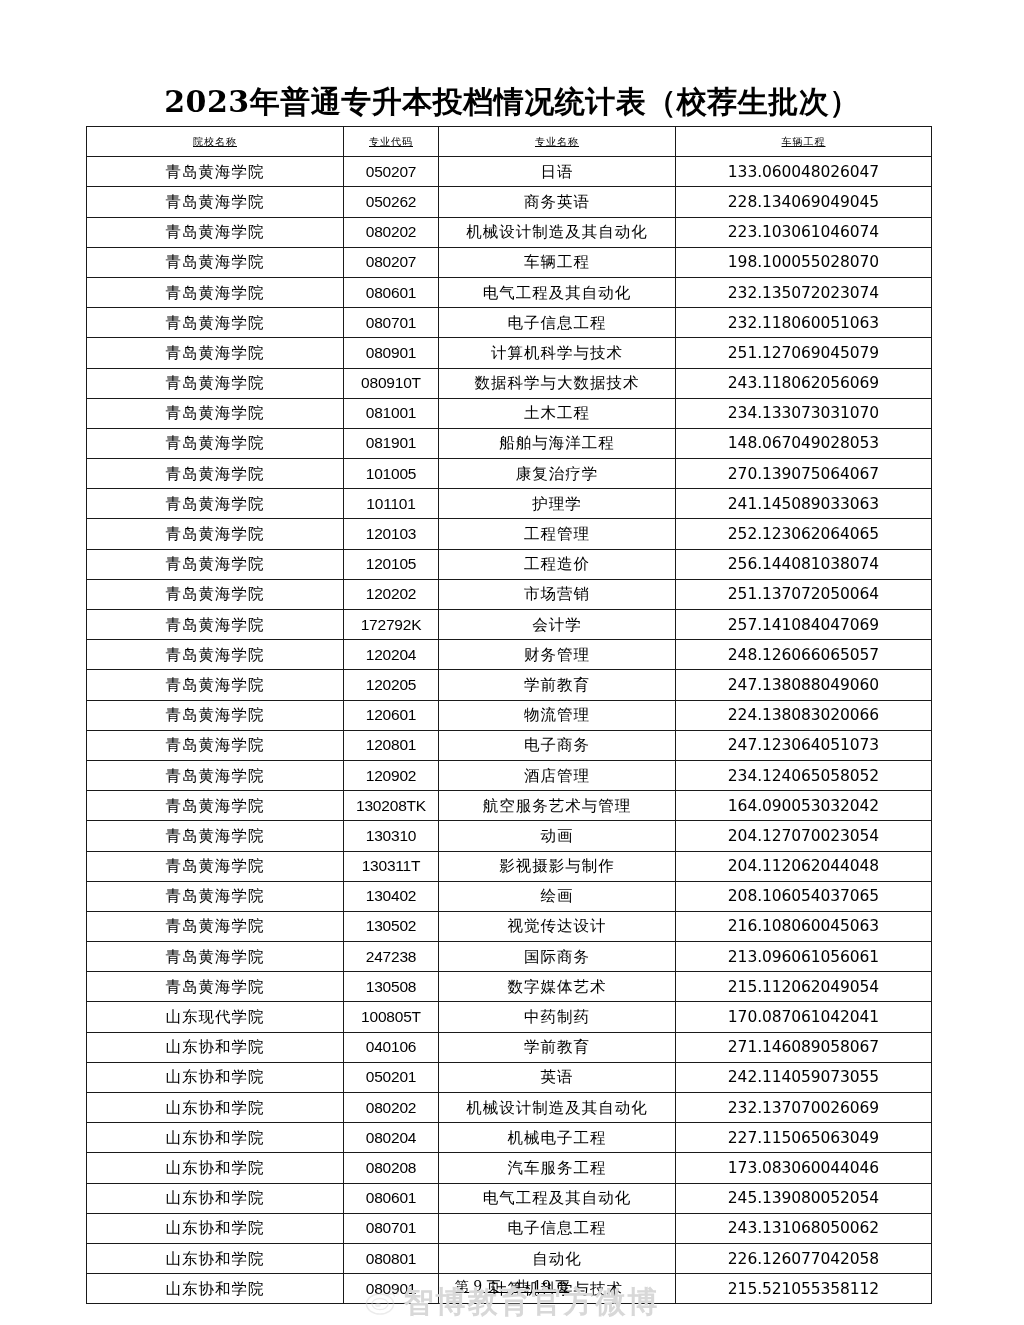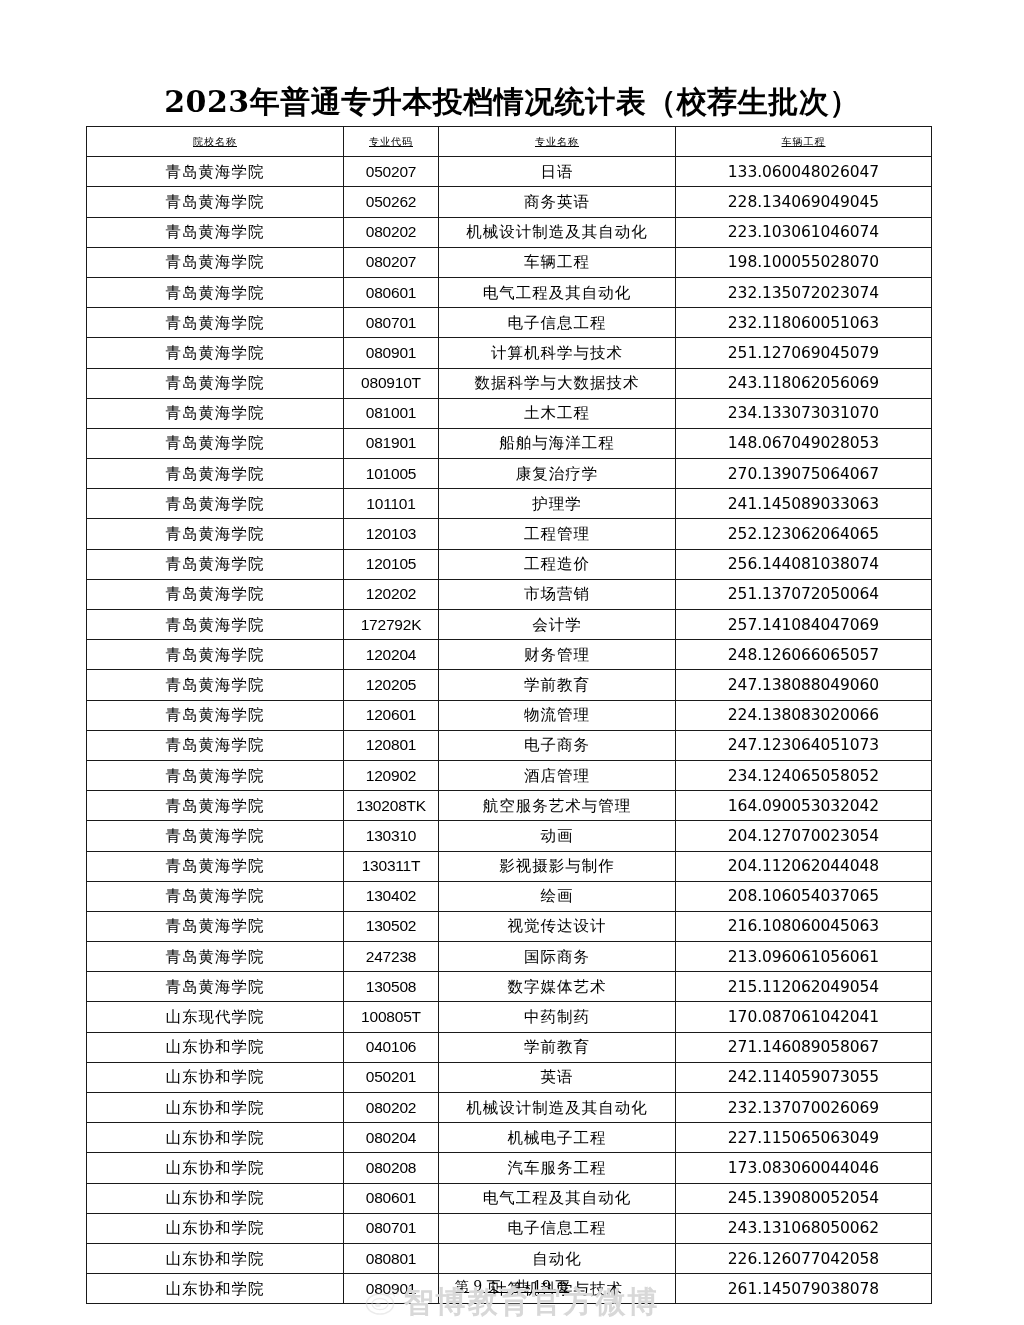--- a/index.html
+++ b/index.html
@@ -381,21 +381,21 @@
           <tr>
             <td class="school-cell">山东协和学院</td>
             <td class="code-cell">080801</td>
             <td class="major-cell">自动化</td>
             <td class="score-cell">226.126077042058</td>
           </tr>
           <tr>
             <td class="school-cell">山东协和学院</td>
             <td class="code-cell">080901</td>
             <td class="major-cell">计算机科学与技术</td>
-            <td class="score-cell">261.145079038078</td>
+            <td class="score-cell">215.521055358112</td>
           </tr>
         </tbody>
     </table>
   </div>
 
   <div class="footer">第 9 页，共 19 页</div>
 
   <div class="watermark">
     <span class="wm-logo">
       <svg viewBox="0 0 34 30" width="34" height="30" aria-hidden="true">

